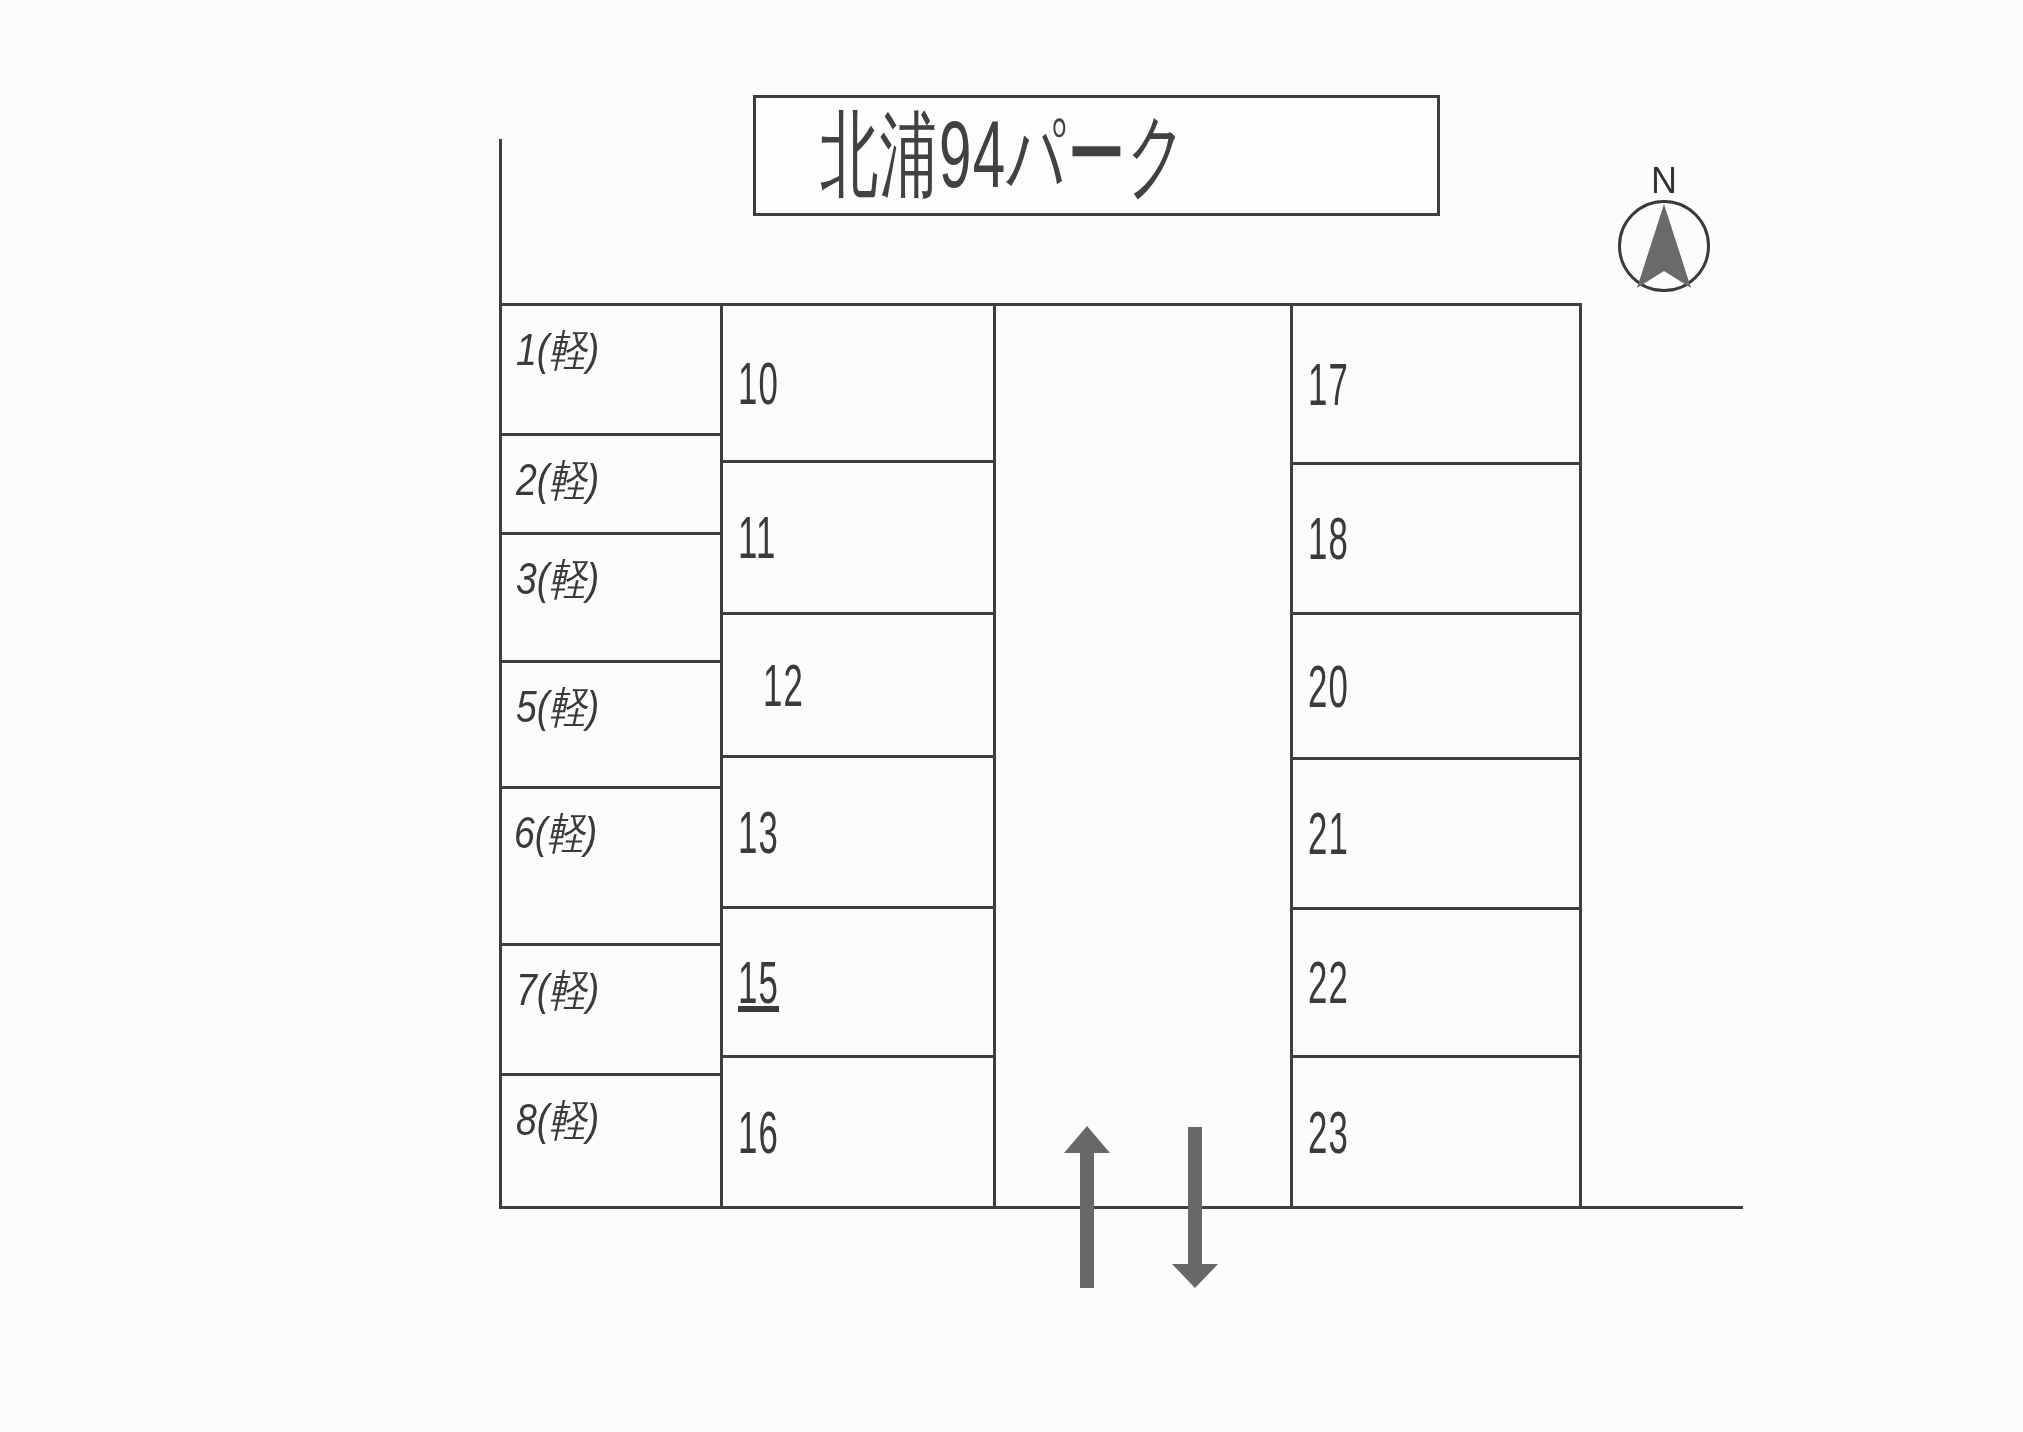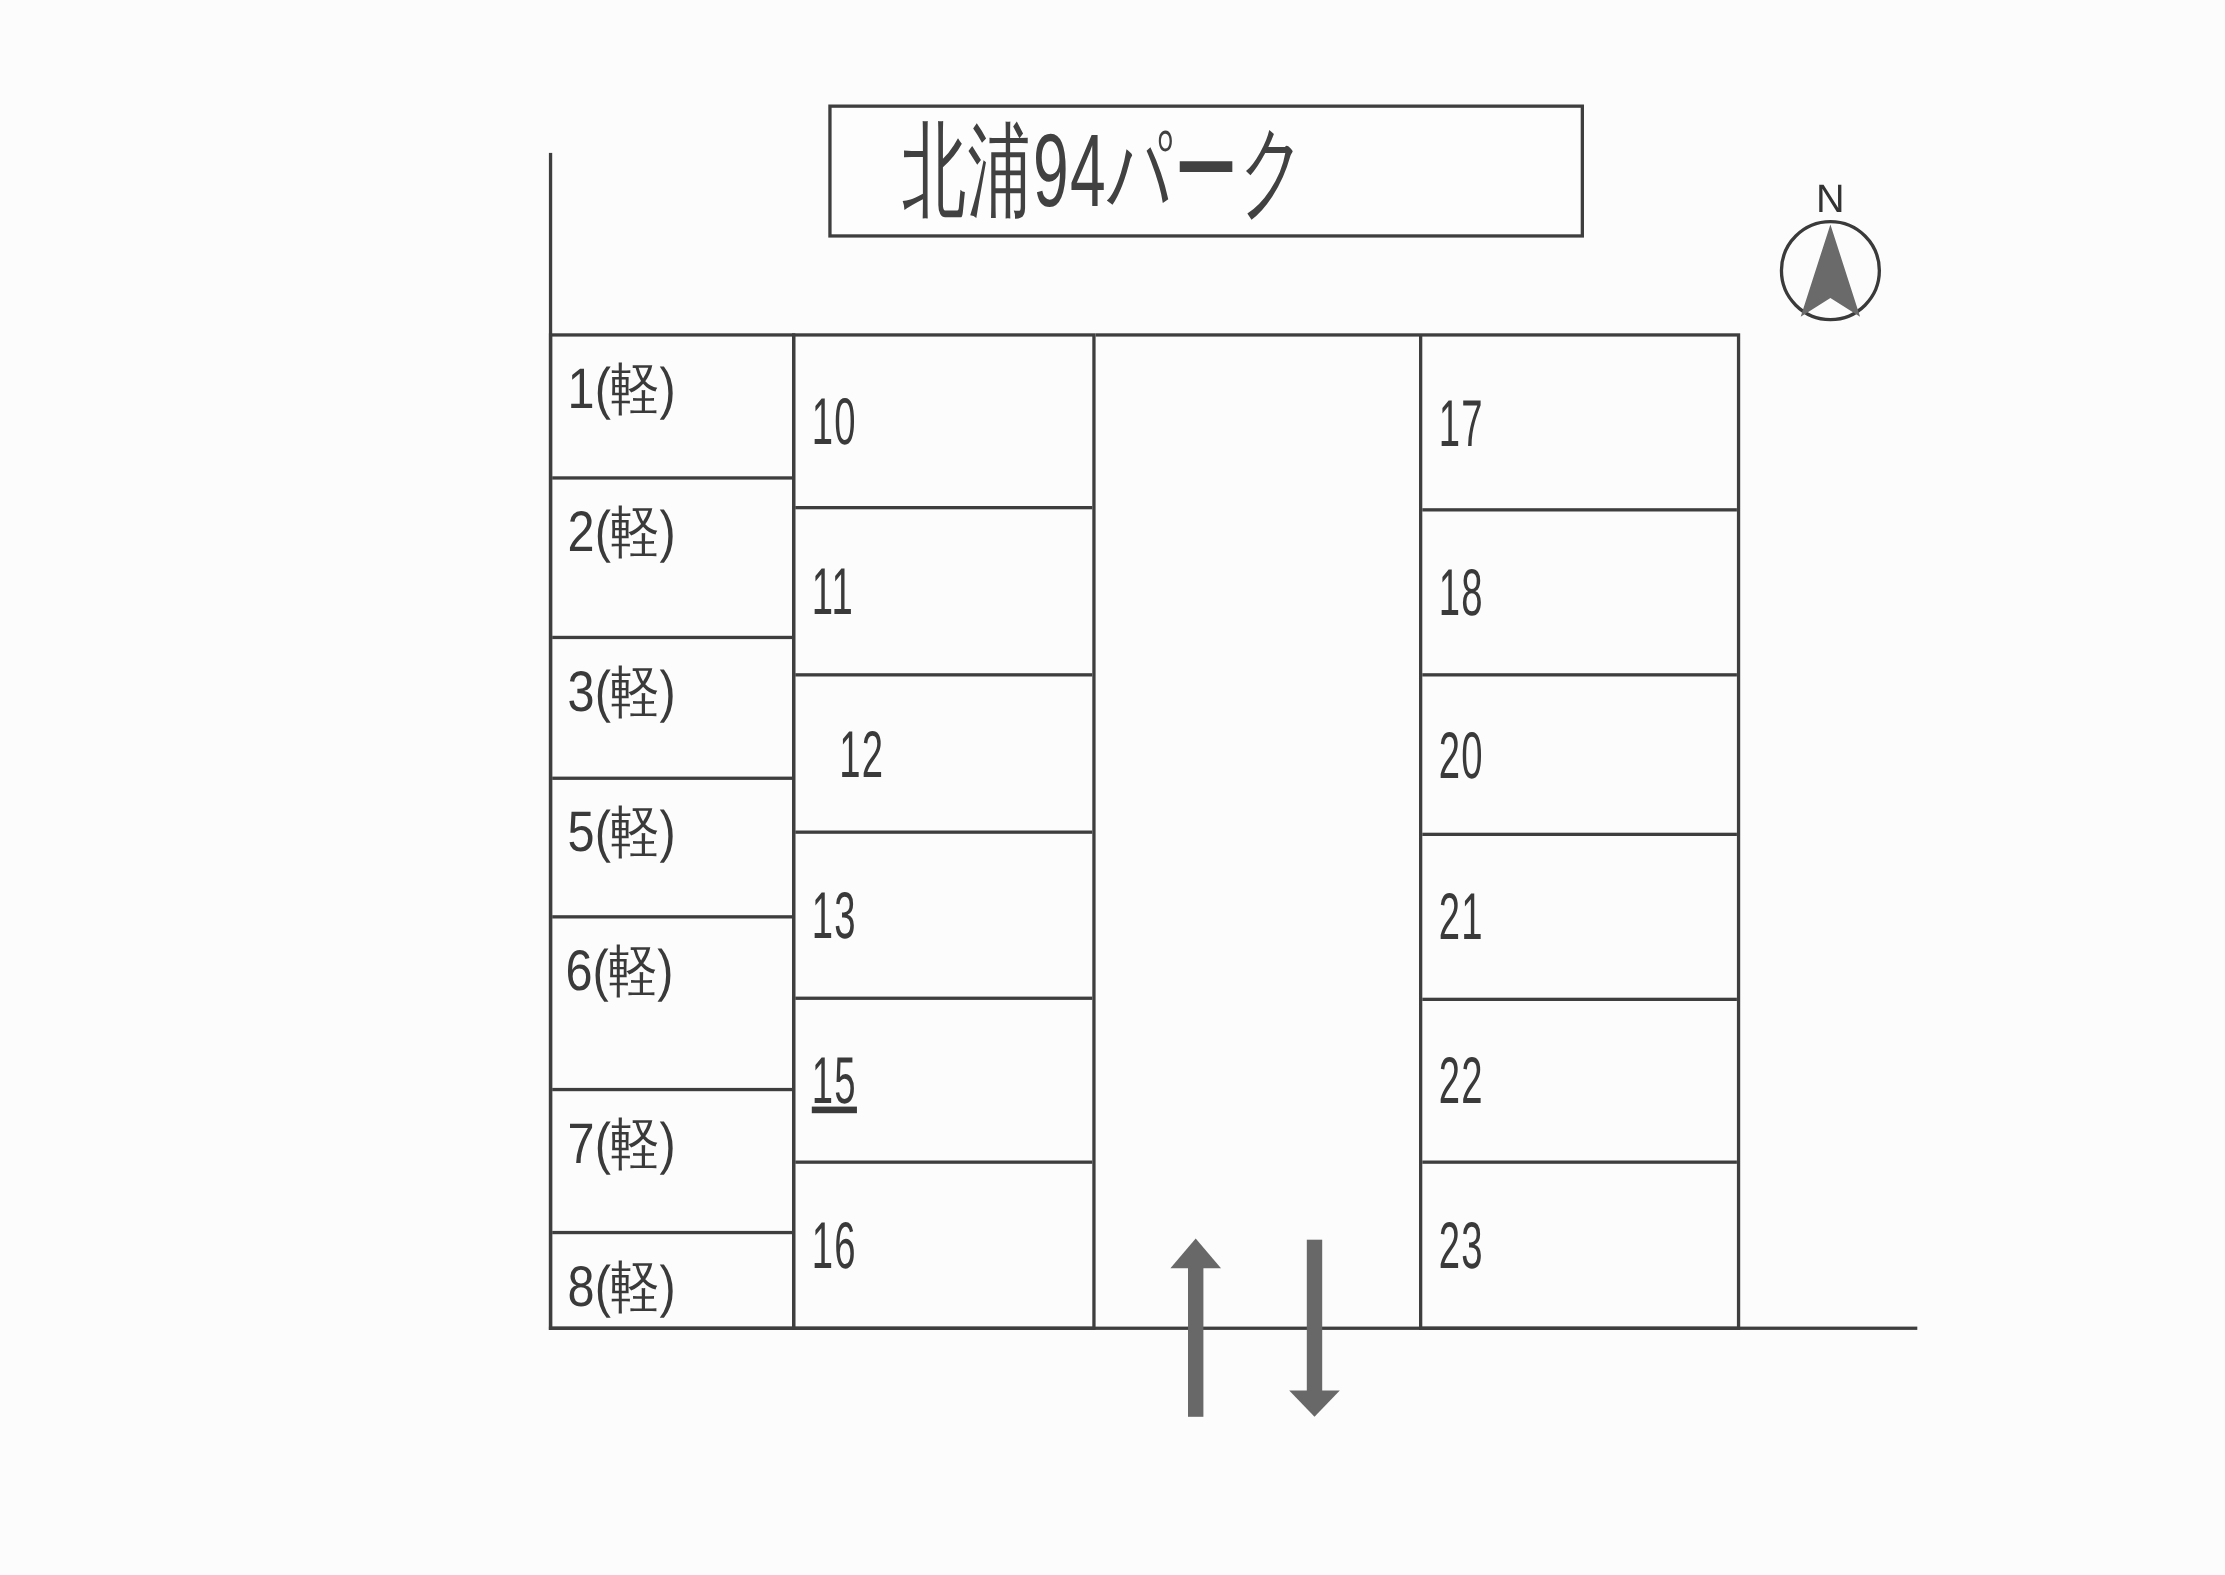--- a/index.html
+++ b/index.html
@@ -69,43 +69,44 @@
 
   .cell {
     box-sizing: border-box;
     border-bottom: 3px solid #3e3e3e;
     overflow: hidden;
   }
   .cell.last { border-bottom: none; flex: 1; }
 
   .kei-cell {
     padding: 16px 0 0 14px;
-    font-size: 52px;
+    font-size: 44px;
     line-height: 1.25;
     white-space: nowrap;
+    font-style: italic;
   }
   .kei-cell .condense {
     display: inline-block;
     transform: scaleX(0.85);
     transform-origin: left center;
   }
   .num-cell {
     display: flex; align-items: center;
     padding-left: 15px;
     font-size: 60px;
   }
   .num-cell .condense {
     display: inline-block;
     transform: scaleX(0.58);
     transform-origin: left center;
     letter-spacing: 2px;
   }
 
   
-  #kei-column    .r1 { height: 130px; } #kei-column .r2 { height: 145px; }
+  #kei-column    .r1 { height: 130px; } #kei-column .r2 { height: 99px; }
   #kei-column    .r3 { height: 128px; } #kei-column .r4 { height: 126px; }
   #kei-column    .r5 { height: 157px; padding-left: 12px; } #kei-column .r6 { height: 130px; }
   #middle-column .r1 { height: 157px; } #middle-column .r2 { height: 152px; }
   #middle-column .r3 { height: 143px; padding-left: 40px; } #middle-column .r4 { height: 151px; }
   #middle-column .r5 { height: 149px; text-decoration: underline; }
   #right-column  .r1 { height: 159px; } #right-column .r2 { height: 150px; }
   #right-column  .r3 { height: 145px; } #right-column .r4 { height: 150px; }
   #right-column  .r5 { height: 148px; }
 
   #driveway { left: 996px; top: 306px; width: 294px; height: 900px; }

